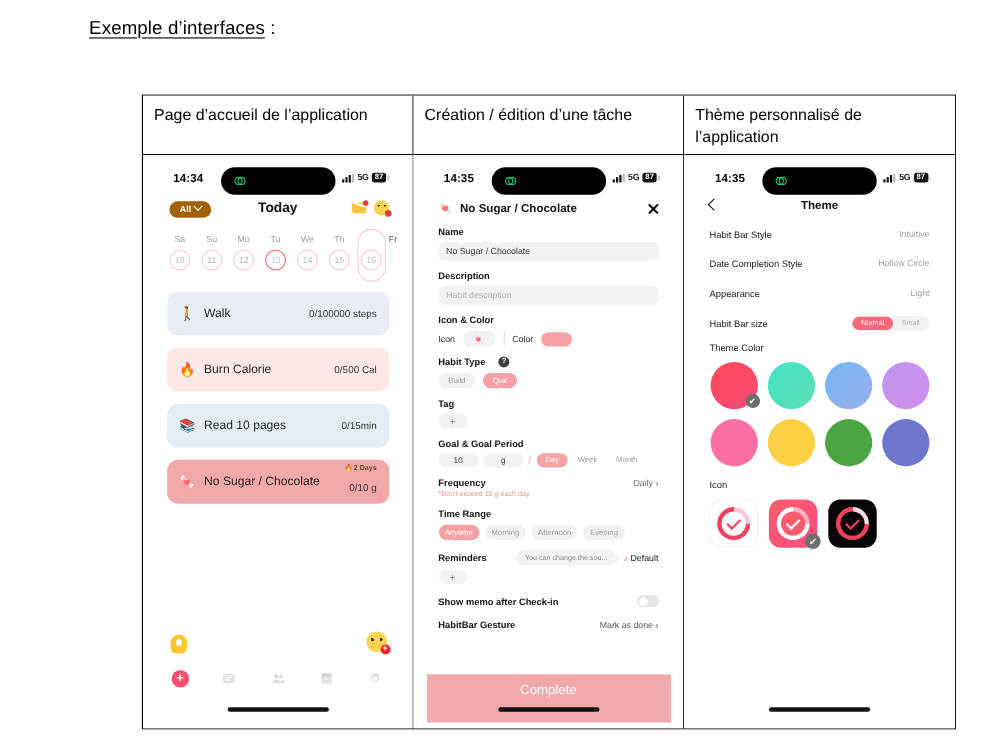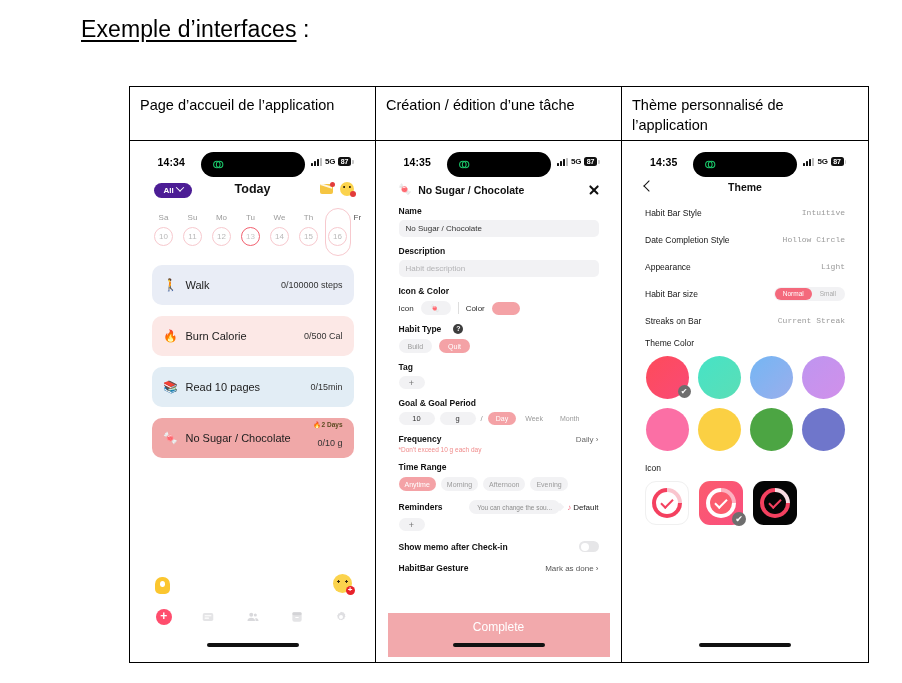--- a/index.html
+++ b/index.html
@@ -7,21 +7,21 @@
     width: 902px; height: 683px;
     background: #ffffff;
     font-family: "Liberation Sans", sans-serif;
     overflow: hidden;
   }
   .page { position: relative; width: 902px; height: 683px; background:#fff; }
 
   
   .doc-heading {
     position: absolute; left: 81px; top: 16px;
-    font-size: 23px; color: #000; letter-spacing: .1px; text-align: right;
+    font-size: 17px; color: #000; letter-spacing: .1px; text-align: right;
   }
   .doc-heading .u { text-decoration: underline; text-underline-offset: 3px; }
 
   
   .tbl {
     position: absolute; left: 81px; top: 86px;
     width: 740px; height: 577px;
     border: 1.5px solid #000;
     display: flex;
     background:#fff;
@@ -83,21 +83,21 @@
 
   .home-indicator {
     position:absolute; bottom:10px; left:50%; transform:translateX(-50%);
     width: 92px; height: 4px; background:#111; border-radius:3px;
   }
 
   
   .p1-topbar { position:relative; height:24px; margin-top:2px; }
   .pill-all {
     position:absolute; left:12px; top:2px;
-    background:#4c1d95; color:#fff; font-size:8px; font-weight:bold;
+    background:#a16207; color:#fff; font-size:8px; font-weight:bold;
     border-radius:9px; padding:3px 9px 3px 10px;
     display:flex; align-items:flex-start; gap:3px;
   }
   .chev-dn { width:6px; height:6px; border-right:1.4px solid #fff; border-bottom:1.4px solid #fff; transform:rotate(45deg) translate(-1px,-1px); }
   .p1-title {
     position:absolute; left:50%; transform:translateX(-50%); top:1px;
     font-size:12.5px; font-weight:bold; color:#111;text-align:center;
   }
   .p1-icons { position:absolute; right:10px; top:1px; display:flex; gap:7px; align-items:center;}
   .ico-mail {
@@ -265,21 +265,21 @@
   
   .p3-head { position:relative; height:20px; padding:2px 11px 0 11px; }
   .back-chev {
     position:absolute; left:11px; top:3px; width:8px;height:8px;
     border-left:1.8px solid #111; border-bottom:1.8px solid #111;
     transform:rotate(45deg);
   }
   .p3-title { text-align:center; font-size:10.5px; font-weight:bold; color:#111; }
   .srow { display:flex; align-items:center; padding: 0 11px; height:27px; }
   .srow .sl { font-size:8.5px; color:#161616; }
-  .srow .sr { margin-left:auto; font-size:8px; color:#9a9a9a;font-family:Liberation Mono, monospace; }
+  .srow .sr { margin-left:auto; font-size:8px; color:#9a9a9a; }
   .segsmall { margin-left:auto; display:flex; background:#F2F2F4; border-radius:8px; padding:1px; }
   .segsmall .s { font-size:6.5px; color:#aaa; padding:2.5px 8px; border-radius:7px; }
   .segsmall .s.on { background:#F4697C; color:#fff; }
   .sectlabel { padding: 4px 11px 0 11px; font-size:8.5px; color:#161616; }
   .swatches { padding: 8px 11px 0 11px; display:grid; grid-template-columns:repeat(4,1fr); gap:9px 8px; }
   .sw { width:43px; height:43px; border-radius:50%; position:relative; justify-self:center; }
   .sw .check {
     position:absolute; right:-2px; bottom:1px; width:13px;height:13px; border-radius:50%;
     background:#6e6e6e; color:#fff; font-size:8px; line-height:13px; text-align:center;
   }
@@ -615,24 +615,20 @@
               <span class="sl">Appearance</span>
               <span class="sr">Light</span>
             </div>
             <div class="srow">
               <span class="sl">Habit Bar size</span>
               <span class="segsmall">
                 <span class="s on">Normal</span>
                 <span class="s">Small</span>
               </span>
             </div>
-            <div class="srow">
-              <span class="sl">Streaks on Bar</span>
-              <span class="sr">Current Streak</span>
-            </div>
           </div>
 
           <div class="sectlabel">Theme Color</div>
           <div class="swatches">
             <div class="sw" style="background:linear-gradient(135deg,#FE4B5A,#F94A76)">
               <span class="check">✔</span>
             </div>
             <div class="sw" style="background:linear-gradient(135deg,#46E3C6,#5BDEB6)"></div>
             <div class="sw" style="background:linear-gradient(135deg,#74B6F4,#9AAEEC)"></div>
             <div class="sw" style="background:linear-gradient(135deg,#BE95F0,#D190EA)"></div>

